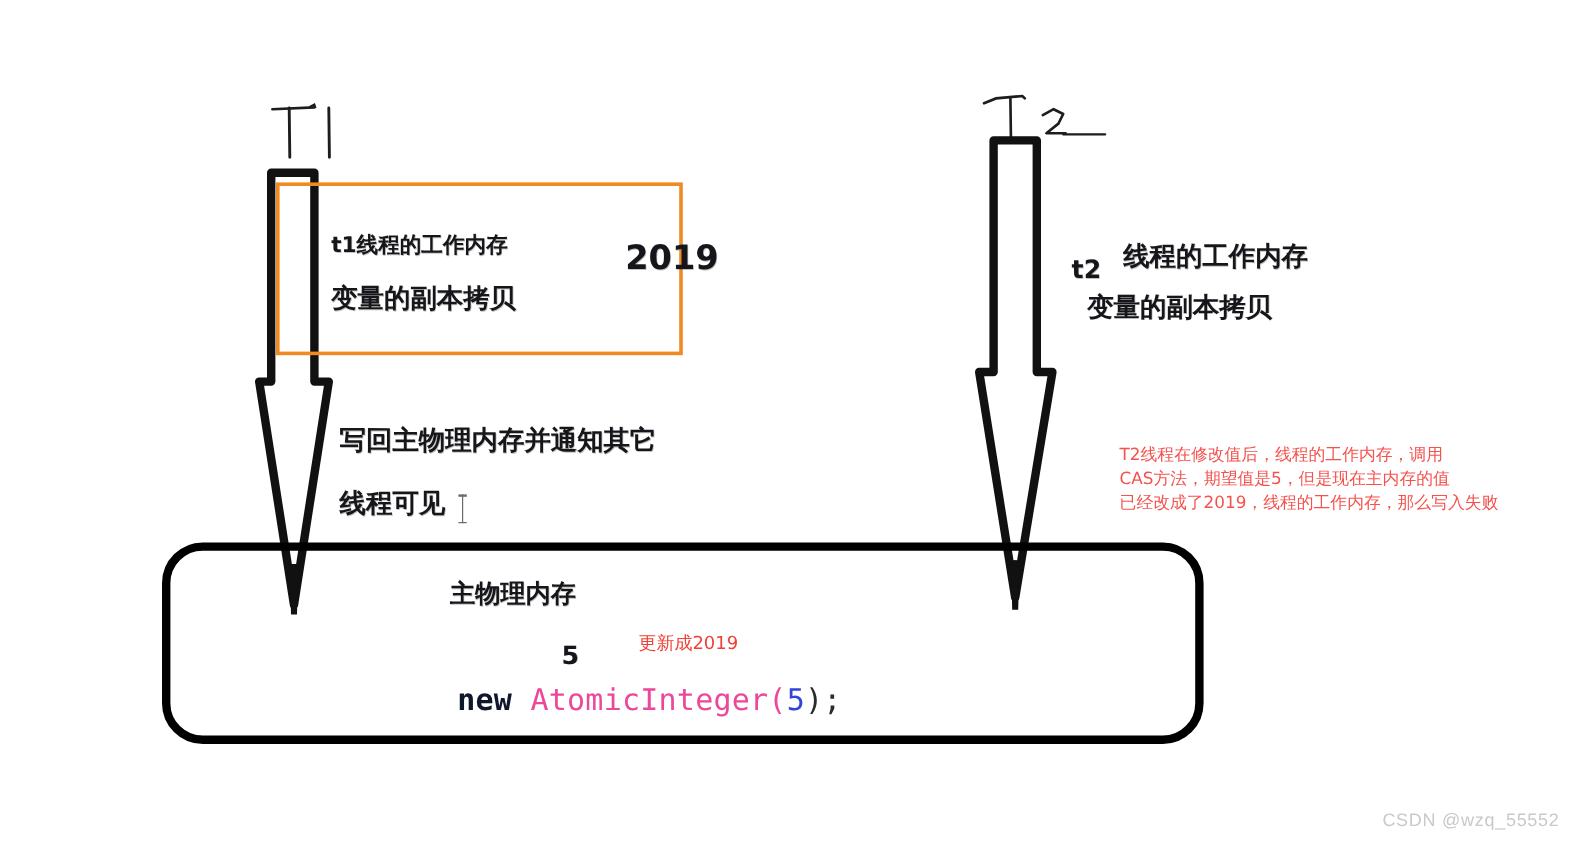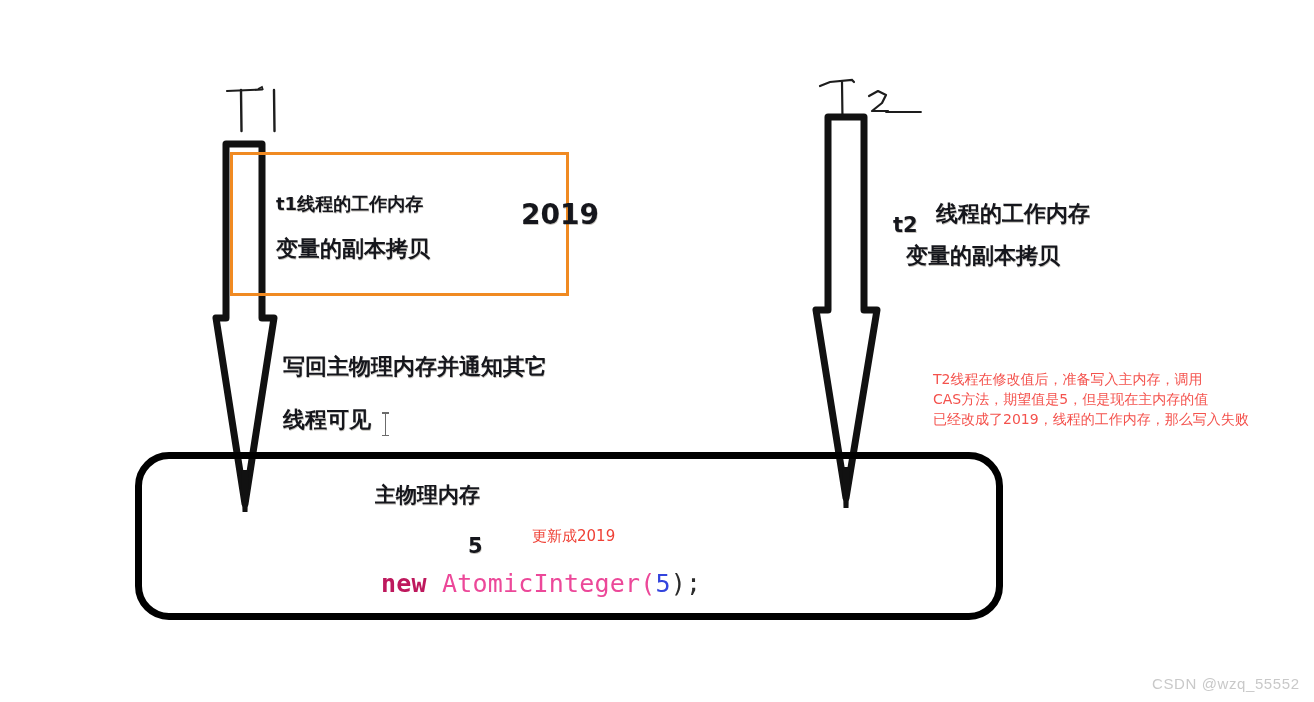--- a/index.html
+++ b/index.html
@@ -87,21 +87,21 @@
     color: #15161c;
     text-shadow: 0.6px 0.6px 0 rgba(60,50,30,0.30);
     white-space: nowrap;
   }
   .code-line {
     font-family: "DejaVu Sans Mono", "Liberation Mono", monospace;
     font-size: 25px;
     white-space: nowrap;
     letter-spacing: 0.2px;
   }
-  .kw-new { color: #be185d; font-weight: bold; margin-top: 40px; }
+  .kw-new { color: #0f172a; font-weight: bold; margin-top: 40px; }
   .ident  { color: #ec4899; }
   .numlit { color: #3344dd; }
   .punct  { color: #2b2b2b; }
 
   
   .caret {
     width: 1px;
     background: #6b6b6b;
   }
   .caret::before, .caret::after {
@@ -173,21 +173,21 @@
       <path d="M33,5 L69,5 L69,198 L82,198 L51,386 L21,198 L33,198 Z" fill="#ffffff" stroke="#111111" stroke-width="7" stroke-linejoin="round" stroke-linecap="round"></path>
       <path d="M50,355 L51,396 L52,355" fill="#111111" stroke="#111111" stroke-width="5"></path>
     </svg>
   </div>
 
   <div class="abs num-inline" style="left:893px; top:213px; font-size:21px;">t2</div>
   <div class="abs cn-bold" style="left:936px; top:199px; font-size:22px;">线程的工作内存</div>
   <div class="abs cn-bold" style="left:906px; top:241px; font-size:22px;">变量的副本拷贝</div>
 
   <div class="abs" style="left:933px; top:369px;">
-    <div class="red-note">T2线程在修改值后，准备写入主内存，调用</div>
+    <div class="red-note">T2线程在修改值后，线程的工作内存，调用</div>
     <div class="red-note">CAS方法，期望值是5，但是现在主内存的值</div>
     <div class="red-note">已经改成了2019，线程的工作内存，那么写入失败</div>
   </div>
 
   <div class="abs main-memory-box" style="left:135px; top:452px; width:868px; height:168px;"></div>
 
   <div class="abs mm-title" style="left:375px; top:481px;text-align:right;">主物理内存</div>
 
   <div class="abs mm-value" style="left:468px; top:534px;">5</div>
 

